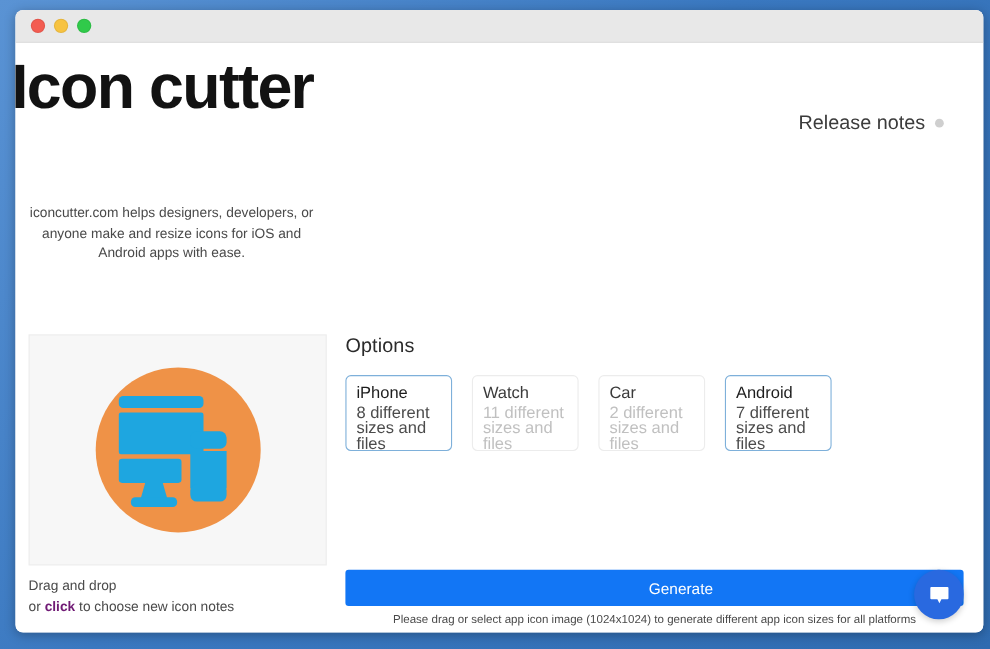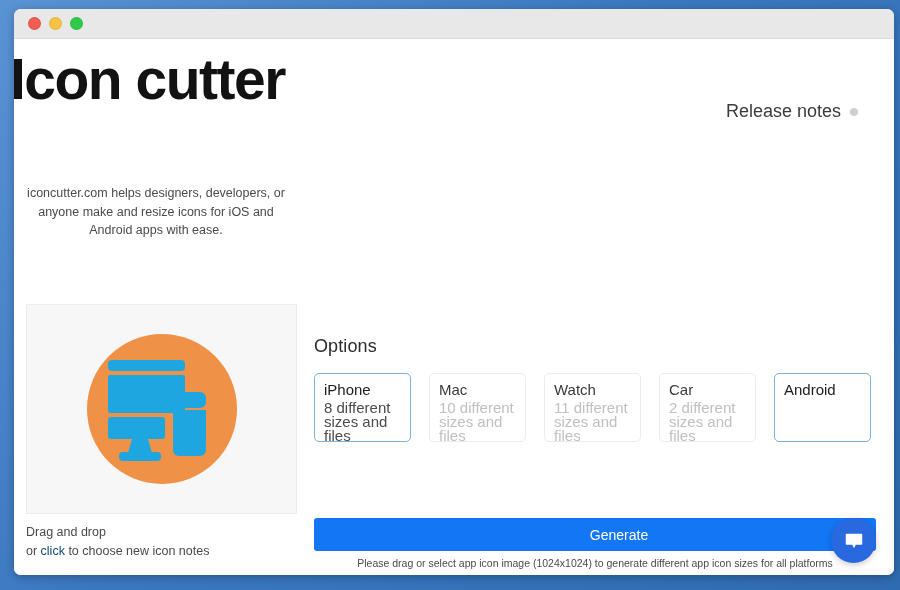--- a/index.html
+++ b/index.html
@@ -116,35 +116,34 @@
 
   .dropzone-text {
     position: absolute;
     left: 12px;
     top: 484px;
     font-size: 12.5px;
     line-height: 19px;
     color: #4a4a4a;
     width: 270px;
   }
-  .dropzone-text b { font-weight: normal; color: #0c4a6e; }
+  .dropzone-text b { font-weight: bold; color: #701a75; }
 
   
   .options-col {
     position: absolute;
     left: 300px;
     top: 265px;
     right: 16px;
   }
   .options-title {
     font-size: 18px;
     color: #2b2b2b;
     margin-bottom: 16px;
     letter-spacing: .1px;
-    margin-top: 32px;
   }
 
   .option-grid {
     display: flex;
     flex-wrap: wrap;
     gap: 1px 18px;
     width: 562px;
   }
   .option-card {
     width: 97px;
@@ -271,37 +270,34 @@
     <div class="options-col">
       <div class="options-title">Options</div>
       <div class="option-grid">
 
         <div class="option-card selected">
           <div class="opt-name">iPhone</div>
           <div class="opt-sub">8 different sizes and files</div>
         </div>
 
 
-        <div class="option-card disabled">
-          <div class="opt-name">Mac</div>
-          <div class="opt-sub">10 different sizes and files</div>
-        </div>
 
         <div class="option-card disabled">
           <div class="opt-name">Watch</div>
           <div class="opt-sub">11 different sizes and files</div>
         </div>
 
         <div class="option-card disabled">
           <div class="opt-name">Car</div>
           <div class="opt-sub">2 different sizes and files</div>
         </div>
 
         <div class="option-card selected">
           <div class="opt-name">Android</div>
+          <div class="opt-sub">7 different sizes and files</div>
         </div>
 
       </div>
     </div>
 
     <button class="generate-btn">Generate</button>
     <div class="generate-hint">Please drag or select app icon image (1024x1024) to generate different app icon sizes for all platforms</div>
 
     <div class="chat-fab">
       <svg width="22" height="22" viewBox="0 0 24 24">

